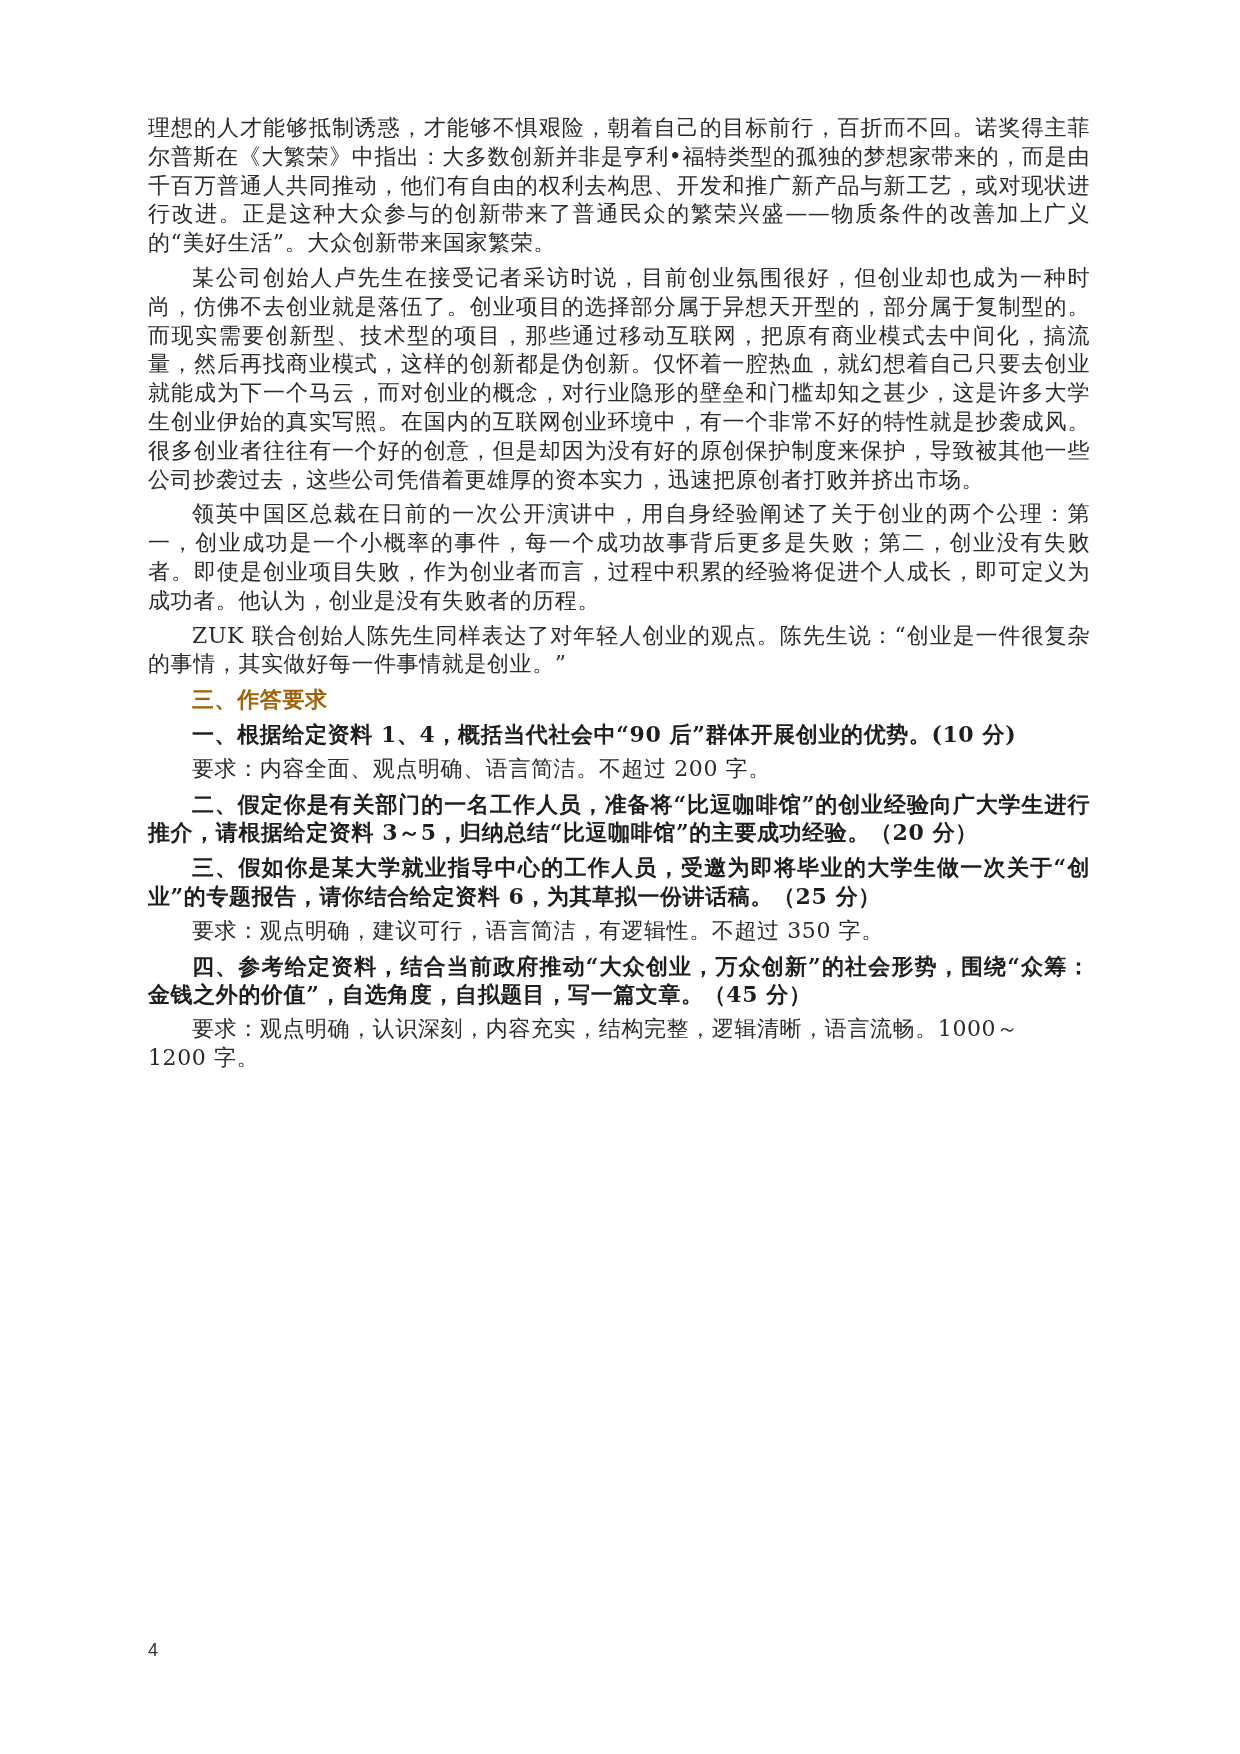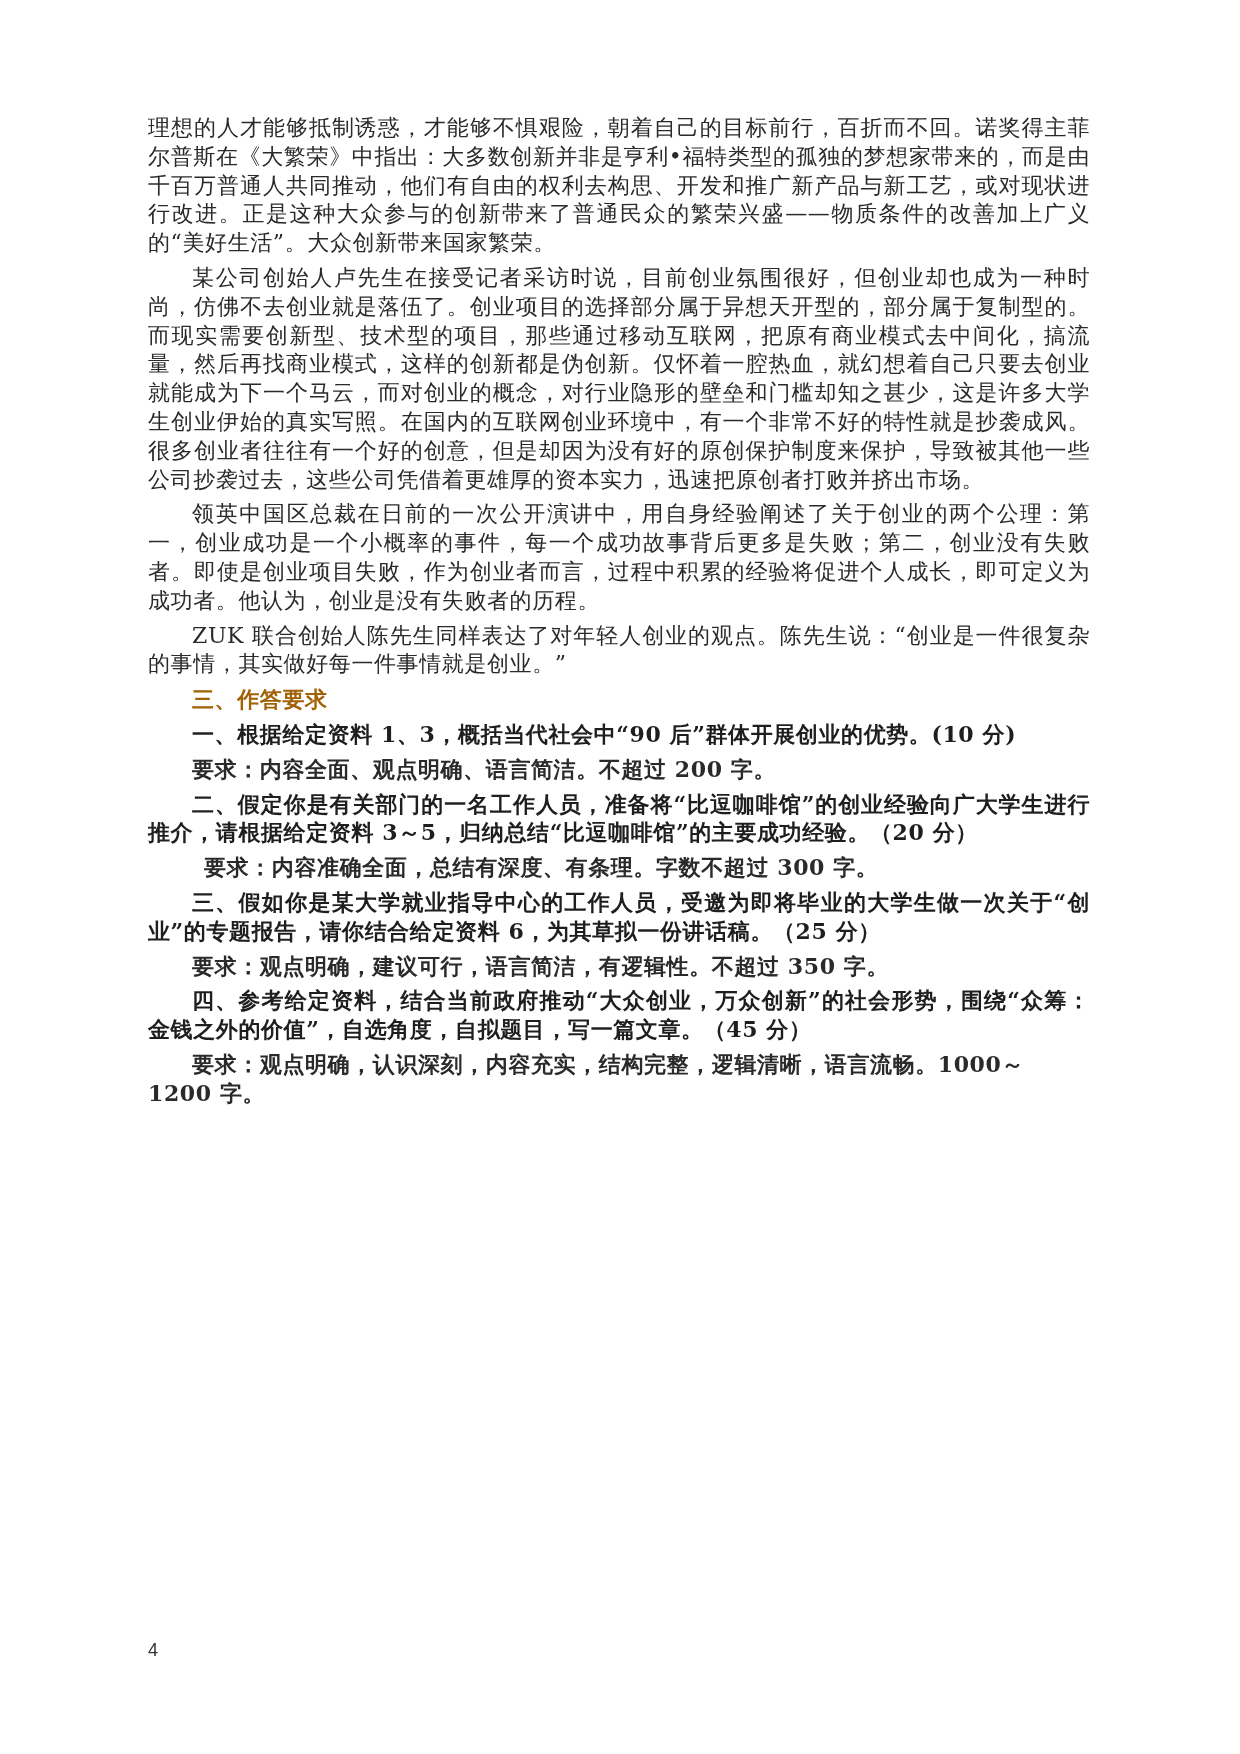--- a/index.html
+++ b/index.html
@@ -7,43 +7,42 @@
   .page {
     position: absolute; left: 148px; top: 114px; width: 942px;
     font-family: "DejaVu Serif", "Liberation Serif", serif;
     font-size: 22px; line-height: 28.8px; color: #2a2a2a;
     letter-spacing: 0.6px;
   }
   .p { margin: 0 0 6px 0; text-align: justify; text-indent: 2em; }
   .p.first { text-indent: 0; }
   .h { margin: 0 0 6px 0; text-indent: 2em; font-weight: bold; color: #a16207; }
   .q { margin: 0 0 6px 0; text-indent: 2em; font-weight: bold; color: #1e1e1e; text-align: justify; }
-  .req { margin: 0 16px 6px 0; text-indent: 2em; font-weight: bold; }
+  .req { margin: 0 16px 6px 0; text-indent: 2em; }
   .req.extra { text-indent: calc(2em + 12px); }
   .pagenum {
     position: absolute; left: 148px; top: 1640px;
     font-family: "Liberation Sans", sans-serif; font-size: 18px; color: #333;
   }
 </style>
 </head>
 <body>
 
 <div class="page">
   <p class="p first">理想的人才能够抵制诱惑，才能够不惧艰险，朝着自己的目标前行，百折而不回。诺奖得主菲尔普斯在《大繁荣》中指出：大多数创新并非是亨利•福特类型的孤独的梦想家带来的，而是由千百万普通人共同推动，他们有自由的权利去构思、开发和推广新产品与新工艺，或对现状进行改进。正是这种大众参与的创新带来了普通民众的繁荣兴盛——物质条件的改善加上广义的“美好生活”。大众创新带来国家繁荣。</p>
   <p class="p">某公司创始人卢先生在接受记者采访时说，目前创业氛围很好，但创业却也成为一种时尚，仿佛不去创业就是落伍了。创业项目的选择部分属于异想天开型的，部分属于复制型的。而现实需要创新型、技术型的项目，那些通过移动互联网，把原有商业模式去中间化，搞流量，然后再找商业模式，这样的创新都是伪创新。仅怀着一腔热血，就幻想着自己只要去创业就能成为下一个马云，而对创业的概念，对行业隐形的壁垒和门槛却知之甚少，这是许多大学生创业伊始的真实写照。在国内的互联网创业环境中，有一个非常不好的特性就是抄袭成风。很多创业者往往有一个好的创意，但是却因为没有好的原创保护制度来保护，导致被其他一些公司抄袭过去，这些公司凭借着更雄厚的资本实力，迅速把原创者打败并挤出市场。</p>
   <p class="p">领英中国区总裁在日前的一次公开演讲中，用自身经验阐述了关于创业的两个公理：第一，创业成功是一个小概率的事件，每一个成功故事背后更多是失败；第二，创业没有失败者。即使是创业项目失败，作为创业者而言，过程中积累的经验将促进个人成长，即可定义为成功者。他认为，创业是没有失败者的历程。</p>
   <p class="p">ZUK 联合创始人陈先生同样表达了对年轻人创业的观点。陈先生说：“创业是一件很复杂的事情，其实做好每一件事情就是创业。”</p>
 
   <p class="h">三、作答要求</p>
 
-  <p class="q">一、根据给定资料 1、3，概括当代社会中“90 后”群体开展创业的优势。(10 分)</p>
+  <p class="q">一、根据给定资料 1、4，概括当代社会中“90 后”群体开展创业的优势。(10 分)</p>
   <p class="req">要求：内容全面、观点明确、语言简洁。不超过 200 字。</p>
 
   <p class="q">二、假定你是有关部门的一名工作人员，准备将“比逗咖啡馆”的创业经验向广大学生进行推介，请根据给定资料 3～5，归纳总结“比逗咖啡馆”的主要成功经验。（20 分）</p>
-  <p class="req extra">要求：内容准确全面，总结有深度、有条理。字数不超过 300 字。</p>
 
   <p class="q">三、假如你是某大学就业指导中心的工作人员，受邀为即将毕业的大学生做一次关于“创业”的专题报告，请你结合给定资料 6，为其草拟一份讲话稿。（25 分）</p>
   <p class="req">要求：观点明确，建议可行，语言简洁，有逻辑性。不超过 350 字。</p>
 
   <p class="q">四、参考给定资料，结合当前政府推动“大众创业，万众创新”的社会形势，围绕“众筹：金钱之外的价值”，自选角度，自拟题目，写一篇文章。（45 分）</p>
   <p class="req">要求：观点明确，认识深刻，内容充实，结构完整，逻辑清晰，语言流畅。1000～1200 字。</p>
 </div>
 
 <div class="pagenum">4</div>
 

